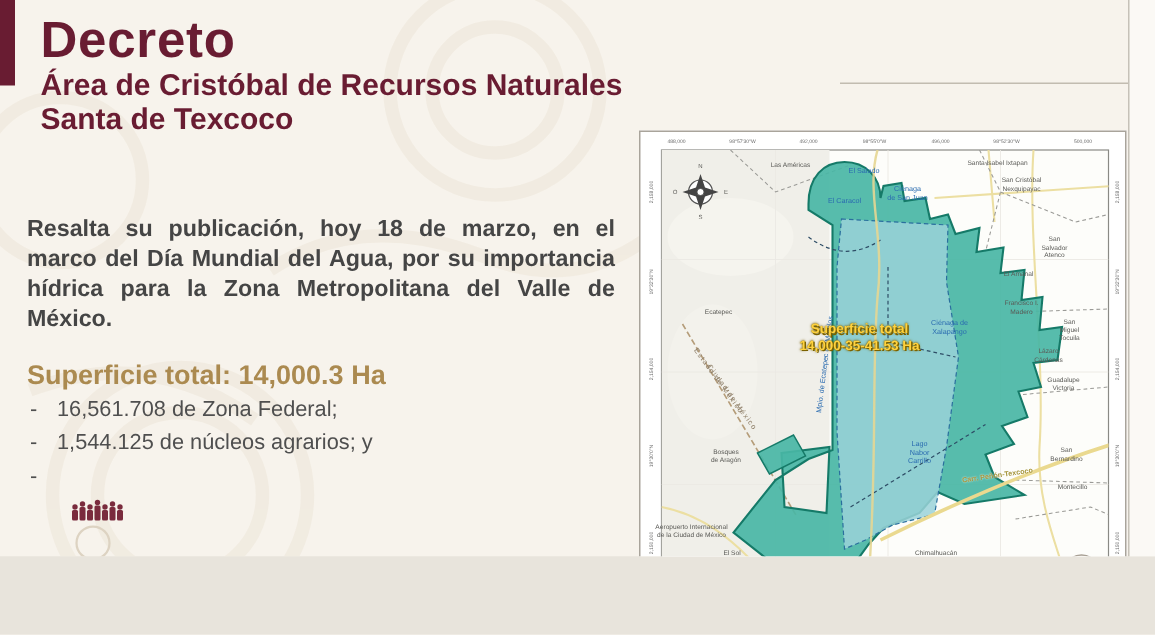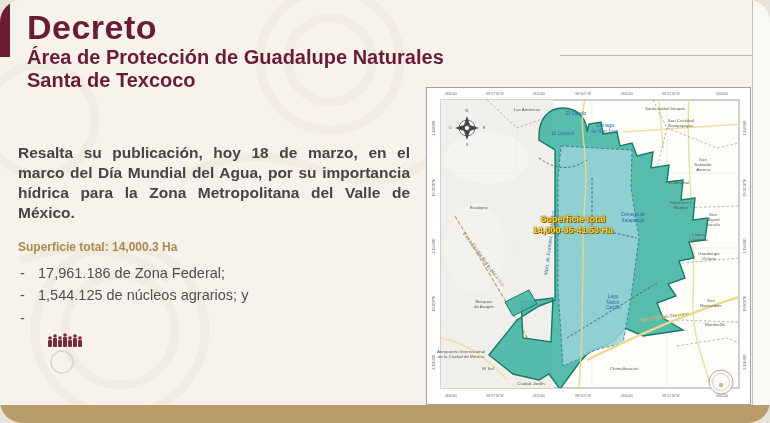--- a/index.html
+++ b/index.html
@@ -1,42 +1,41 @@
 <!DOCTYPE html>
 <html><head>
 <meta charset="utf-8">
 <style>
   * { margin:0; padding:0; box-sizing:border-box; }
   html,body { background:#e8e4dc; }
   .slide {
-    position:relative; width:770px; height:423px; overflow:hidden;
+    position:relative; width:770px; height:371px; overflow:hidden;
     background:#f7f3ec;
     font-family:"Liberation Sans", sans-serif;
-    border-radius:22px;
   }
   .wm { position:absolute; inset:0; pointer-events:none; }
 
   .leftbar { position:absolute; left:0; top:6; width:10px; height:57px; background:#691c32; }
   .titleblock { position:absolute; left:27px; top:10px; }
   .title { font-size:34px; font-weight:bold; color:#691c32; letter-spacing:.5px; line-height:1.05; }
   .subtitle { font-size:20px; font-weight:bold; color:#691c32; line-height:1.15; }
 
   .logo-box { position:absolute; left:560px; top:0; width:192px; height:56px; background:transparent; }
   .logo-rule { position:absolute; left:560px; top:55px; width:192px; height:1px; background:#c2bcb0; }
 
   .vline { position:absolute; left:752px; top:0; width:1px; height:405px; background:#c6c1b8; }
   .rightstrip { position:absolute; left:753px; top:0; width:17px; height:405px; background:#fbf9f5; }
   .goldbar { position:absolute; left:0; top:405px; width:770px; height:18px; background:#b99c6b; }
 
   .para {
     position:absolute; left:18px; top:143px; width:392px;
     font-size:15.5px; font-weight:bold; color:#454545;
     text-align:justify; line-height:1.3;
   }
-  .surface-h { position:absolute; left:18px; top:240px; font-size:12px; font-weight:bold; color:#ab8a50; }
+  .surface-h { position:absolute; left:18px; top:240px; font-size:18px; font-weight:bold; color:#ab8a50; }
   .surface-list { position:absolute; left:20px; top:262px; width:380px; font-size:14.5px; color:#4f4f4f; }
   .s-row { display:flex; line-height:1.55; }
   .s-row .dash { width:18px; }
 
   .people-logo { position:absolute; left:42px; top:330px; }
 
   
   .map-panel {
     position:absolute; left:426px; top:87px; width:325px; height:318px;
     background:#ffffff; border:1px solid #a9a49b;
@@ -69,36 +68,36 @@
       <circle cx="330" cy="60" r="42"></circle>
       <circle cx="40" cy="120" r="55"></circle>
       <path d="M180 180 q60 -40 140 -10 q60 25 110 -10"></path>
       <path d="M20 260 q80 -30 150 20"></path>
     </g>
   </svg>
 
   <div class="leftbar"></div>
   <div class="titleblock">
     <div class="title">Decreto</div>
-    <div class="subtitle">Área de Protección de Guadalupe Naturales</div>
+    <div class="subtitle">Área de Cristóbal de Recursos Naturales</div>
     <div class="subtitle">Santa de Texcoco</div>
   </div>
 
   <div class="logo-box">
     
     
   </div>
   <div class="logo-rule"></div>
 
   <div class="para">Resalta su publicación, hoy 18 de marzo, en el marco del Día Mundial del Agua, por su importancia hídrica para la Zona Metropolitana del Valle de México.</div>
   <div class="surface-h">Superficie total: 14,000.3 Ha</div>
   <div class="surface-list" id="surface-list">
       <div class="s-row">
         <span class="dash">-</span>
-        <span>17,961.186 de Zona Federal;</span>
+        <span>16,561.708 de Zona Federal;</span>
       </div>
       <div class="s-row">
         <span class="dash">-</span>
         <span>1,544.125 de núcleos agrarios; y</span>
       </div>
       <div class="s-row">
         <span class="dash">-</span>
       </div>
     </div>
 

